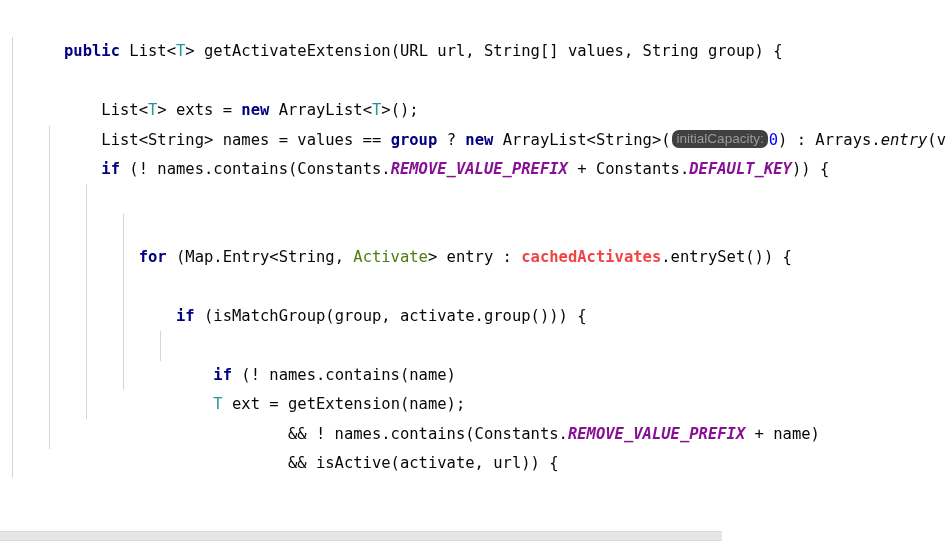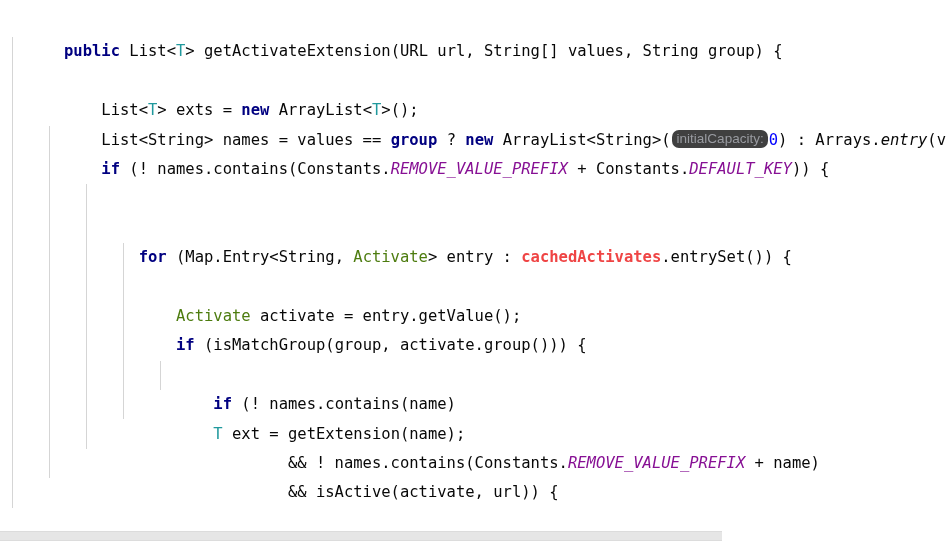--- a/index.html
+++ b/index.html
@@ -59,21 +59,21 @@
     background: #d5d5d5;
     z-index: 1;
   }
 
   
   .kw      { color: #000080; font-weight: bold; }
   .typ     { color: #20999d; }
   .anno    { color: #4d7c0f; }
   .num     { color: #0000ff; }
   .fieldb  { color: #ef4444; font-weight: bold; }
-  .const   { color: #871094; font-weight: normal; font-style: italic; }
+  .const   { color: #871094; font-weight: bold; font-style: italic; }
   .stat    { font-style: italic; }
 
   
   .hint {
     display: inline-block;
     background: #404040;
     border-radius: 7px;
     color: #999ba1;
     font-family: "Liberation Sans", sans-serif;
     font-size: 13.5px;
@@ -144,26 +144,20 @@
       <span class="guide" style="left:49px"></span>
     </div>
 
     <div class="line">
       <span class="guide" style="left:12px"></span>
       <span class="guide" style="left:49px"></span>
       <span class="txt">        <span class="kw">for</span> (Map.Entry&lt;String, <span class="anno">Activate</span>&gt; entry : <span class="fieldb">cachedActivates</span>.entrySet()) {</span>
     </div>
 
 
-    <div class="line">
-      <span class="guide" style="left:12px"></span>
-      <span class="guide" style="left:49px"></span>
-      <span class="guide" style="left:86px"></span>
-      <span class="txt">            <span class="anno">Activate</span> activate = entry.getValue();</span>
-    </div>
 
     <div class="line">
       <span class="guide" style="left:12px"></span>
       <span class="guide" style="left:49px"></span>
       <span class="guide" style="left:86px"></span>
       <span class="txt">            <span class="kw">if</span> (isMatchGroup(group, activate.group())) {</span>
     </div>
 
     <div class="line">
       <span class="guide" style="left:12px"></span>

